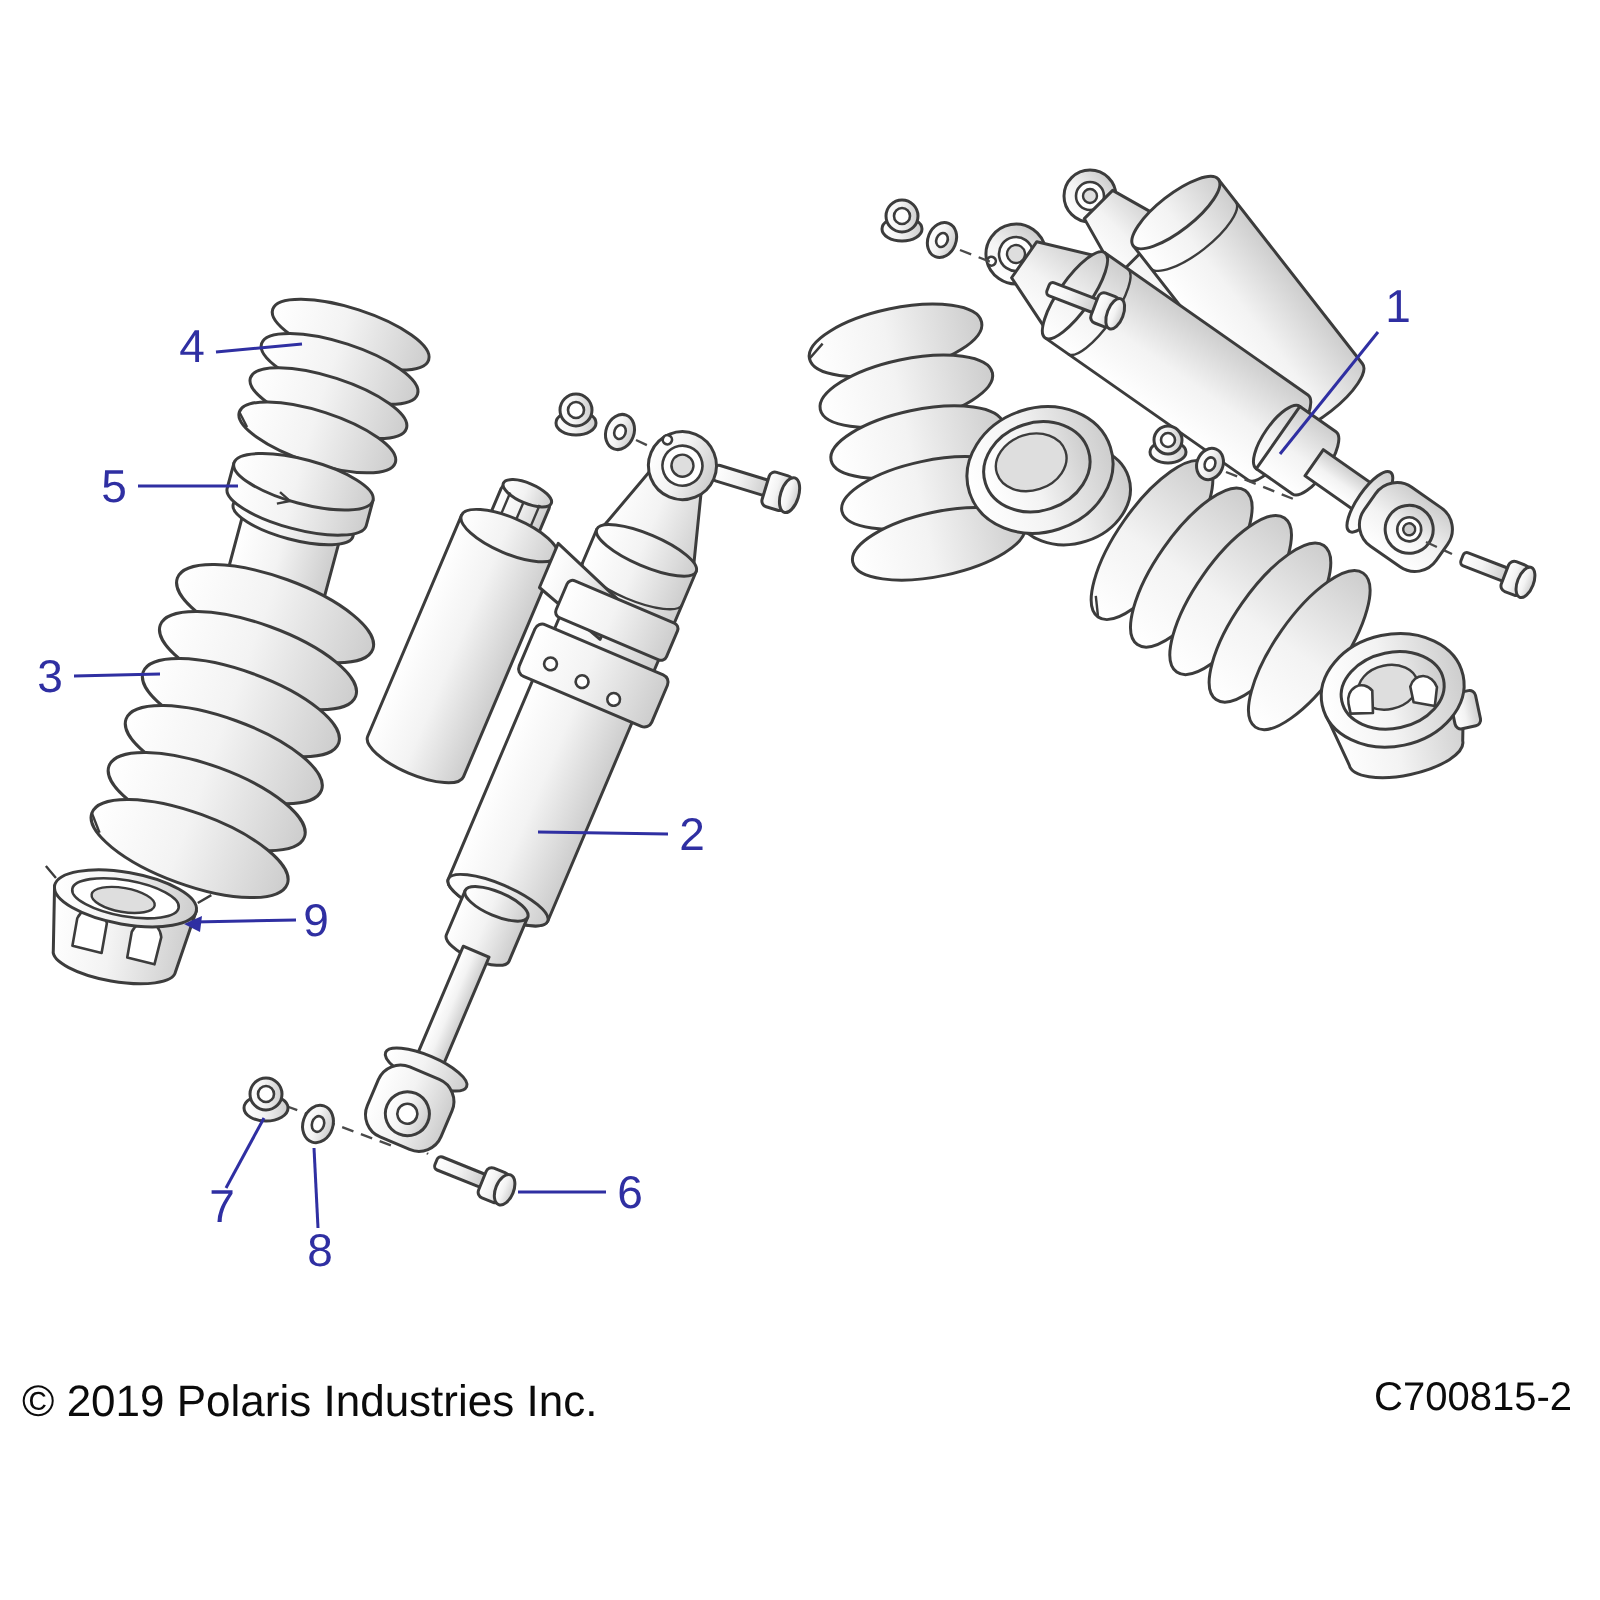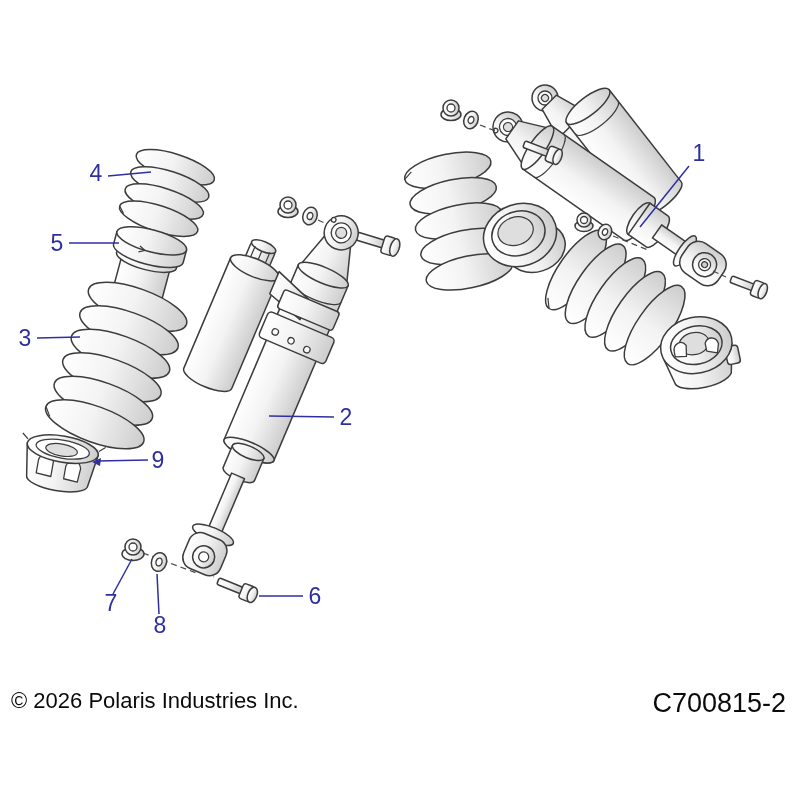--- a/index.html
+++ b/index.html
@@ -17,21 +17,21 @@
   .ph {fill:#dedede;stroke:var(--line-dark);stroke-width:1.2;}
   .pd {fill:#cfcfcf;stroke:var(--line-dark);stroke-width:1.2;}
   .pl {fill:none;stroke:var(--line-dark);stroke-width:1.2;}
   .dash{fill:none;stroke:#4a4a4a;stroke-width:1.2;stroke-dasharray:6 4;}
   
   .callout-line{stroke:var(--callout-blue);stroke-width:1.5;fill:none;}
   .callout-text{font-family:"Liberation Sans",sans-serif;font-size:23px;fill:var(--callout-blue);}
   .callout-arrow{fill:var(--callout-blue);stroke:none;}
   
   .footer-copy{position:absolute;left:11px;top:688px;font-size:22px;color:#0b0b0b;}
-  .footer-part{position:absolute;right:14px;top:688px;font-size:27px;color:#0b0b0b;text-align:right;}
+  .footer-part{position:absolute;right:14px;top:688px;font-size:20px;color:#0b0b0b;text-align:right;}
 </style>
 </head>
 <body style="--callout-blue: #2f2fa2; --line-dark: #3c3c3c; --background: #ffffff;">
 
 <div class="stage">
 <svg width="800" height="800" viewBox="0 0 800 800">
   <defs>
     <linearGradient id="gMetal" x1="0" y1="0" x2="1" y2="0">
       <stop offset="0" stop-color="#ffffff"></stop>
       <stop offset="0.45" stop-color="#f3f3f3"></stop>
@@ -290,15 +290,15 @@
     <line class="callout-line" x1="159" y1="614" x2="157" y2="574"></line>
     <text class="callout-text" x="160" y="633" text-anchor="middle">8</text>
   </g>
   <g>
     <polygon class="callout-arrow" points="92,462 101,458 100,466"></polygon>
     <line class="callout-line" x1="97" y1="461" x2="148" y2="460"></line>
     <text class="callout-text" x="158" y="468" text-anchor="middle">9</text>
   </g>
 </svg>
 
-<div class="footer-copy">© 2026 Polaris Industries Inc.</div>
+<div class="footer-copy">© 2019 Polaris Industries Inc.</div>
 <div class="footer-part">C700815-2</div>
 </div>
 
 </body></html>

